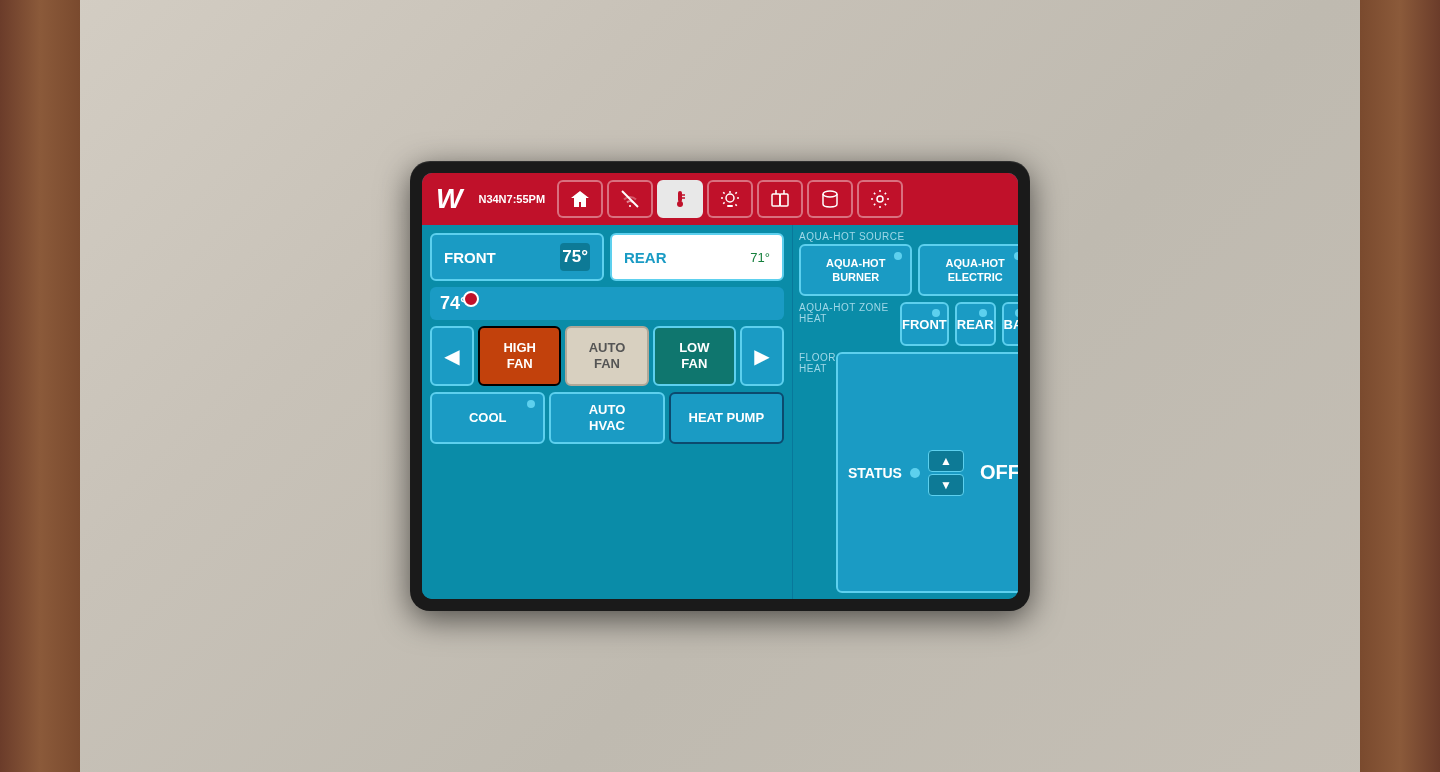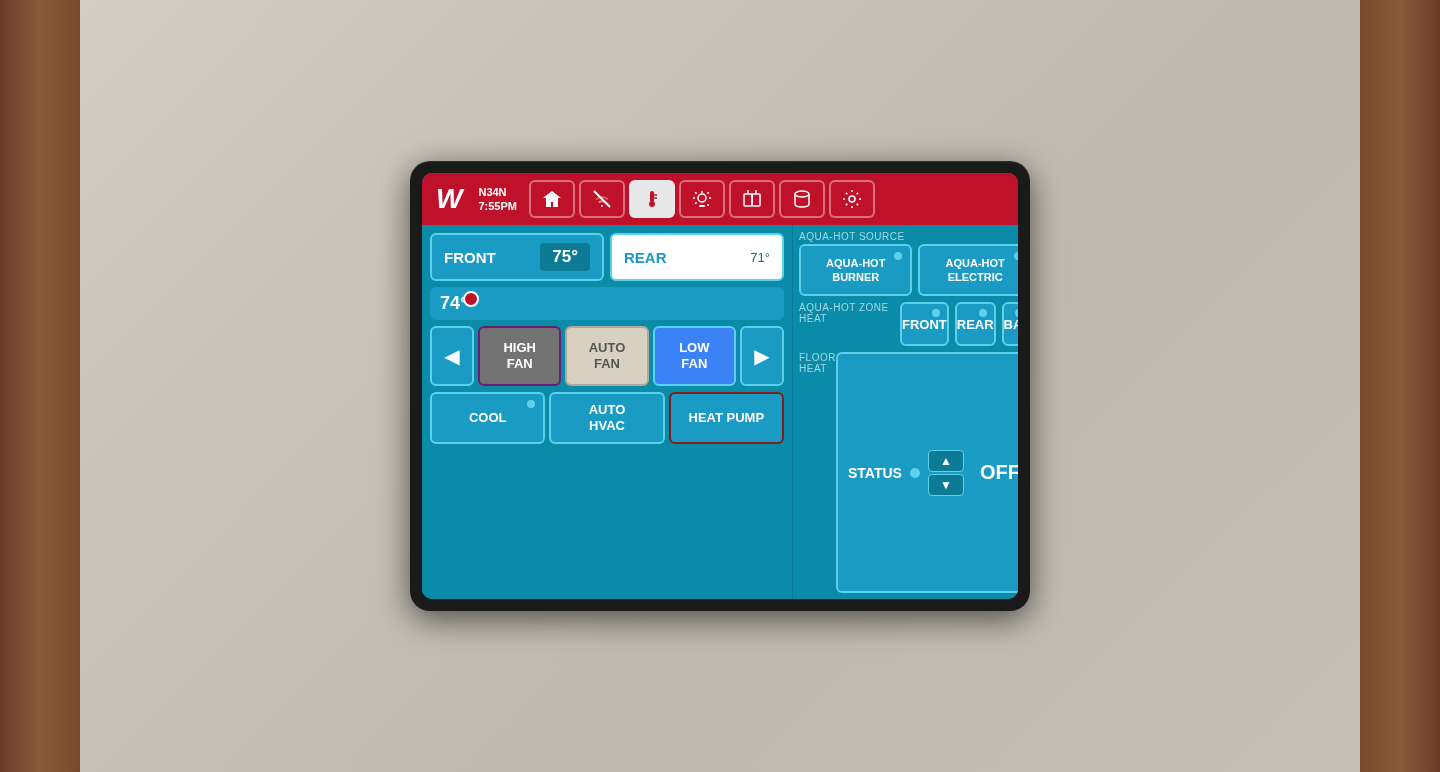--- a/index.html
+++ b/index.html
@@ -81,21 +81,21 @@
       color: white;
       font-weight: 900;
       font-size: 28px;
       font-style: italic;
       padding: 2px 8px;
       margin-right: 4px;
     }
 
     .station-info {
       display: flex;
-      flex-direction: column;
+      flex-direction: row;
       color: white;
       font-size: 11px;
       font-weight: bold;
       margin-right: 8px;
       line-height: 1.3;
     }
 
     .nav-icon {
       width: 46px;
       height: 38px;
@@ -154,21 +154,21 @@
       font-size: 15px;
     }
 
     .zone-btn.front-btn {
       background: #1a9bc4;
       color: white;
     }
 
     .zone-btn.front-btn .zone-temp-val {
       background: #0d7a96;
-      padding: 4px 12px;
+      padding: 4px 2px;
       border-radius: 4px;
       color: white;
       font-size: 17px;
       font-weight: bold;
     }
 
     .zone-btn.rear-btn {
       background: white;
     }
 
@@ -251,33 +251,33 @@
       align-items: center;
       justify-content: center;
       cursor: pointer;
       font-weight: bold;
       font-size: 13px;
       text-align: center;
       line-height: 1.2;
     }
 
     .fan-btn.high {
-      background: #737373;
-      border: 2px solid #701a75;
+      background: #c2410c;
+      border: 2px solid #000000;
       color: white;
     }
 
     .fan-btn.auto {
       background: #d8d0c0;
       border: 2px solid #b0a898;
       color: #555;
     }
 
     .fan-btn.low {
-      background: #3b82f6;
+      background: #0f766e;
       border: 2px solid #5dd0ee;
       color: white;
     }
 
     
     .mode-row {
       display: flex;
       gap: 4px;
     }
 
@@ -303,21 +303,21 @@
     }
 
     .mode-btn.auto-hvac {
       background: #1a9bc4;
       border: 2px solid #5dd0ee;
       color: white;
     }
 
     .mode-btn.heat-pump {
       background: #1a9bc4;
-      border: 2px solid #7f1d1d;
+      border: 2px solid #0c4a6e;
       color: white;
     }
 
     .dot-indicator {
       width: 8px;
       height: 8px;
       background: #5dd0ee;
       border-radius: 50%;
       position: absolute;
       top: 6px;

